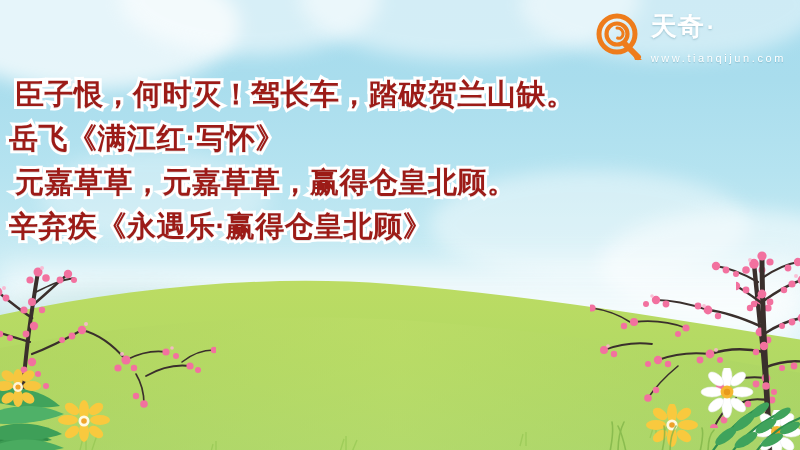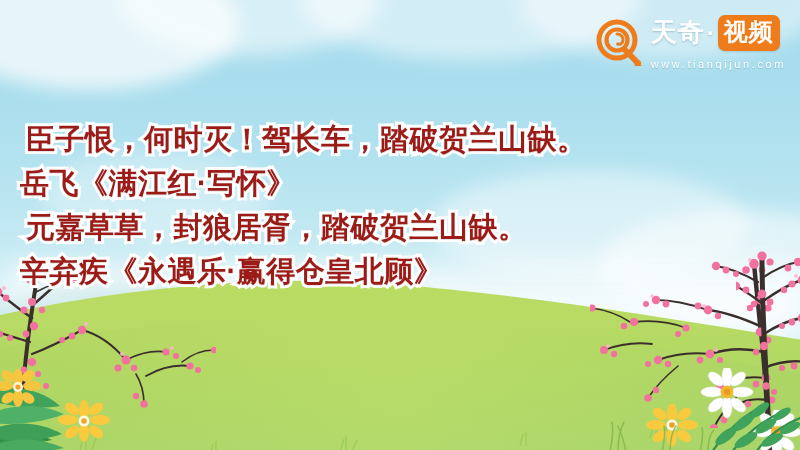--- a/index.html
+++ b/index.html
@@ -18,37 +18,37 @@
 
   
   .haze{position:absolute;border-radius:50%;filter:blur(10px);}
 
   
   .hill{position:absolute;left:-40px;right:-40px;bottom:-10px;height:200px;}
 
   
   .poem{
     position:absolute;left:0;top:72px;width:800px;
-    box-sizing:border-box;padding:0 20px;
-    font-weight:bold;letter-spacing:.5px;margin-top:45px;
+    box-sizing:border-box;padding:0 9px;
+    font-weight:bold;letter-spacing:.5px;
   }
   .pline{
     color:#9c1b17;
     font-size:29px;line-height:44px;
     white-space:nowrap;
     -webkit-text-stroke:6px #ffffff;
     paint-order:stroke fill;
     text-shadow:
       0 1px 0 rgba(0,0,0,.10);
   }
   .pline.attrib{padding-right:18px;}
   .pline.verse{text-align:left;padding-left:6px;}
 
   
-  .logo{position:absolute;right:14px;top:12px;display:flex;align-items:flex-end;height:56px;}
+  .logo{position:absolute;right:14px;top:12px;display:flex;align-items:flex-start;height:56px;}
   .logo-mark{width:50px;height:50px;flex:0 0 50px;margin-right:7px;}
   .logo-right{display:flex;flex-direction:column;justify-content:center;height:50px;}
   .logo-top{display:flex;align-items:center;height:32px;}
   .logo-cn{
     color:#ffffff;font-size:26px;font-weight:bold;letter-spacing:1px;
     text-shadow:0 1px 2px rgba(60,120,140,.35);
     font-family:"Liberation Sans","DejaVu Sans",sans-serif;
   }
   .logo-dot{
     color:#ffffff;font-size:24px;font-weight:bold;margin:0 3px 0 2px;
@@ -393,37 +393,36 @@
       <path d="M62,40 C64,30 66,22 64,14"></path>
         <path d="M70,40 C70,30 72,20 76,14"></path>
       <path d="M100,40 C102,30 104,22 102,16"></path>
         <path d="M108,40 C108,30 110,22 114,18"></path>
     </g>
   </svg>
 
   <div class="poem">
     <div class="pline verse">臣子恨，何时灭！驾长车，踏破贺兰山缺。</div>
     <div class="pline attrib">岳飞《满江红·写怀》</div>
-    <div class="pline verse">元嘉草草，封狼居胥，踏破贺兰山缺。</div>
+    <div class="pline verse">元嘉草草，元嘉草草，赢得仓皇北顾。</div>
     <div class="pline attrib">辛弃疾《永遇乐·赢得仓皇北顾》</div>
   </div>
 
   <div class="logo">
     <svg class="logo-mark" viewBox="0 0 50 50">
       <g fill="none" stroke="#ee7c1b" stroke-linecap="round">
         <circle cx="23" cy="22" r="18" stroke-width="5"></circle>
         <circle cx="23" cy="22" r="10.5" stroke-width="4.2"></circle>
         <path d="M23,16 C27,16 29.5,19 29,22.5 C28.6,25.4 26,27 23.6,26" stroke-width="3"></path>
         <path d="M31,32 L44,45" stroke-width="6"></path>
       </g>
       <path d="M38,40 L48,48 L41,48 Z" fill="#ee7c1b"></path>
     </svg>
     <div class="logo-right">
       <div class="logo-top">
         <span class="logo-cn">天奇</span>
         <span class="logo-dot">·</span>
-        <span class="logo-badge">视频</span>
       </div>
       <div class="logo-url">www.tianqijun.com</div>
     </div>
   </div>
 
 </div>
 
 </body></html>

